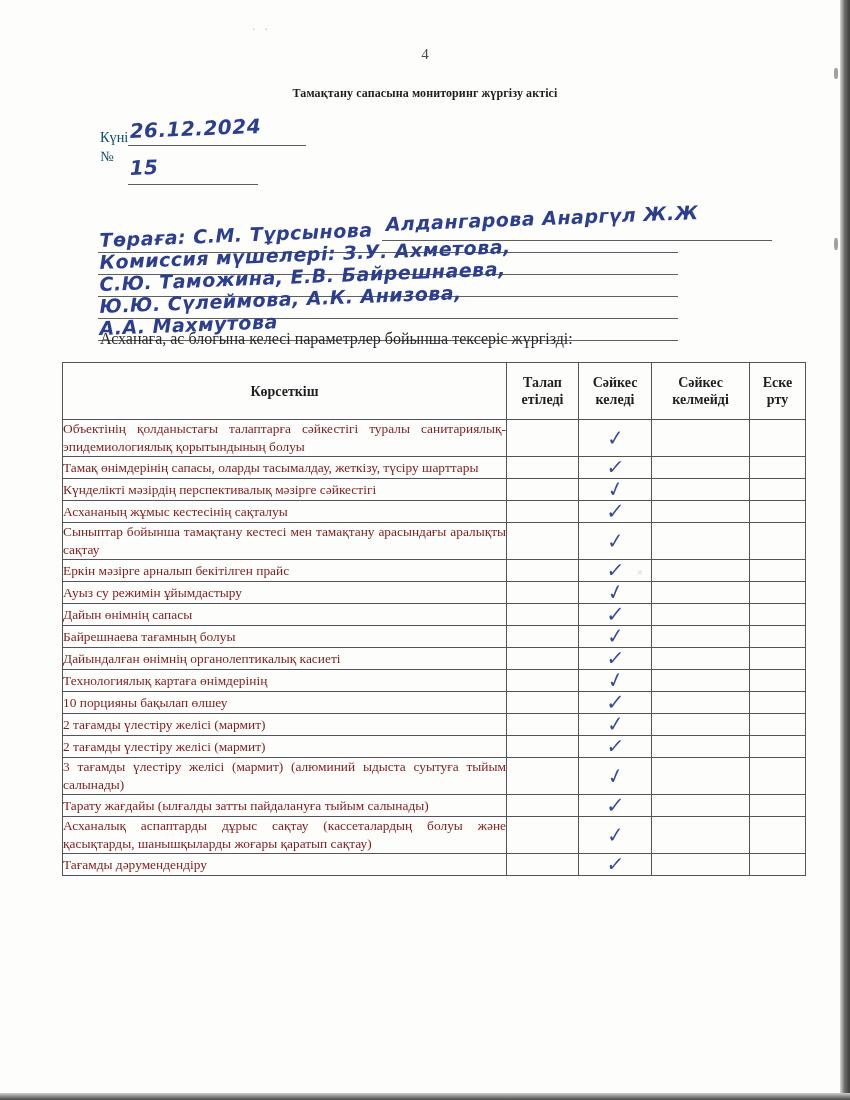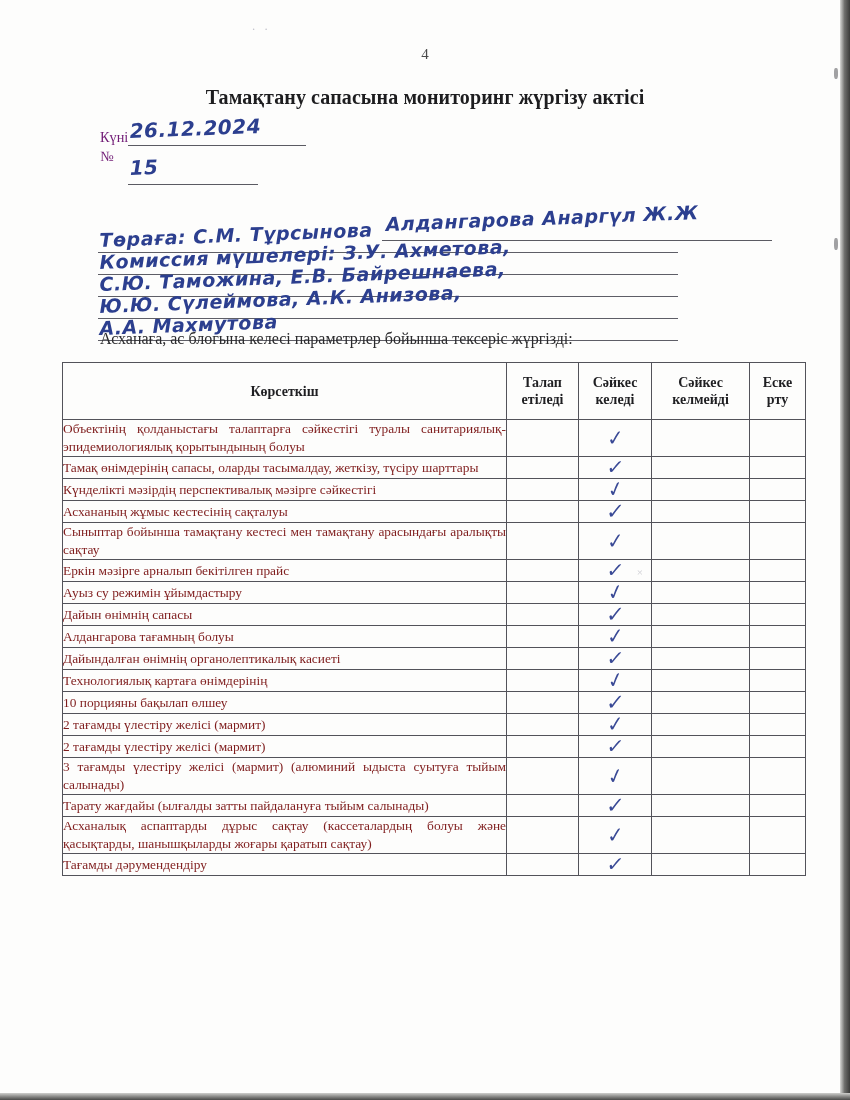--- a/index.html
+++ b/index.html
@@ -64,42 +64,42 @@
     font-size: 15px;
     color: #4a4a4a;
   }
 
   .doc-title {
     position: absolute;
     left: 0;
     top: 86px;
     width: 850px;
     text-align: center;
-    font-size: 20px;
+    font-size: 12px;
     font-weight: bold;
     color: #1d1d1f;
     letter-spacing: .1px;
   }
 
   
   .header-block {
     position: absolute;
     left: 100px;
     top: 128px;
     width: 690px;
     font-size: 14.3px;
     line-height: 19px;
     color: #2a2a2c;
   }
   .field-line {
     position: relative;
     white-space: nowrap;
     height: 19px;
   }
-  .field-label { color: #701a75; text-align: center; }
+  .field-label { color: #0c4a6e; text-align: center; }
   .field-label.bold { font-weight: bold; }
   .rule {
     position: absolute;
     border-bottom: 1px solid #5b5b62;
     height: 0;
   }
   .hand {
     font-family: "DejaVu Sans", sans-serif;
     color: #2c3f8f;
     font-style: italic;
@@ -353,21 +353,21 @@
             <td class="mark"></td>
           </tr>
           <tr>
             <td class="ind">Дайын өнімнің сапасы</td>
             <td class="mark"></td>
             <td class="mark"><span class="check v4">✓</span></td>
             <td class="mark"></td>
             <td class="mark"></td>
           </tr>
           <tr>
-            <td class="ind">Алдангарова тағамның болуы</td>
+            <td class="ind">Байрешнаева тағамның болуы</td>
             <td class="mark"></td>
             <td class="mark"><span class="check ">✓</span></td>
             <td class="mark"></td>
             <td class="mark"></td>
           </tr>
           <tr>
             <td class="ind">Дайындалған өнімнің органолептикалық  касиеті</td>
             <td class="mark"></td>
             <td class="mark"><span class="check v2">✓</span></td>
             <td class="mark"></td>

